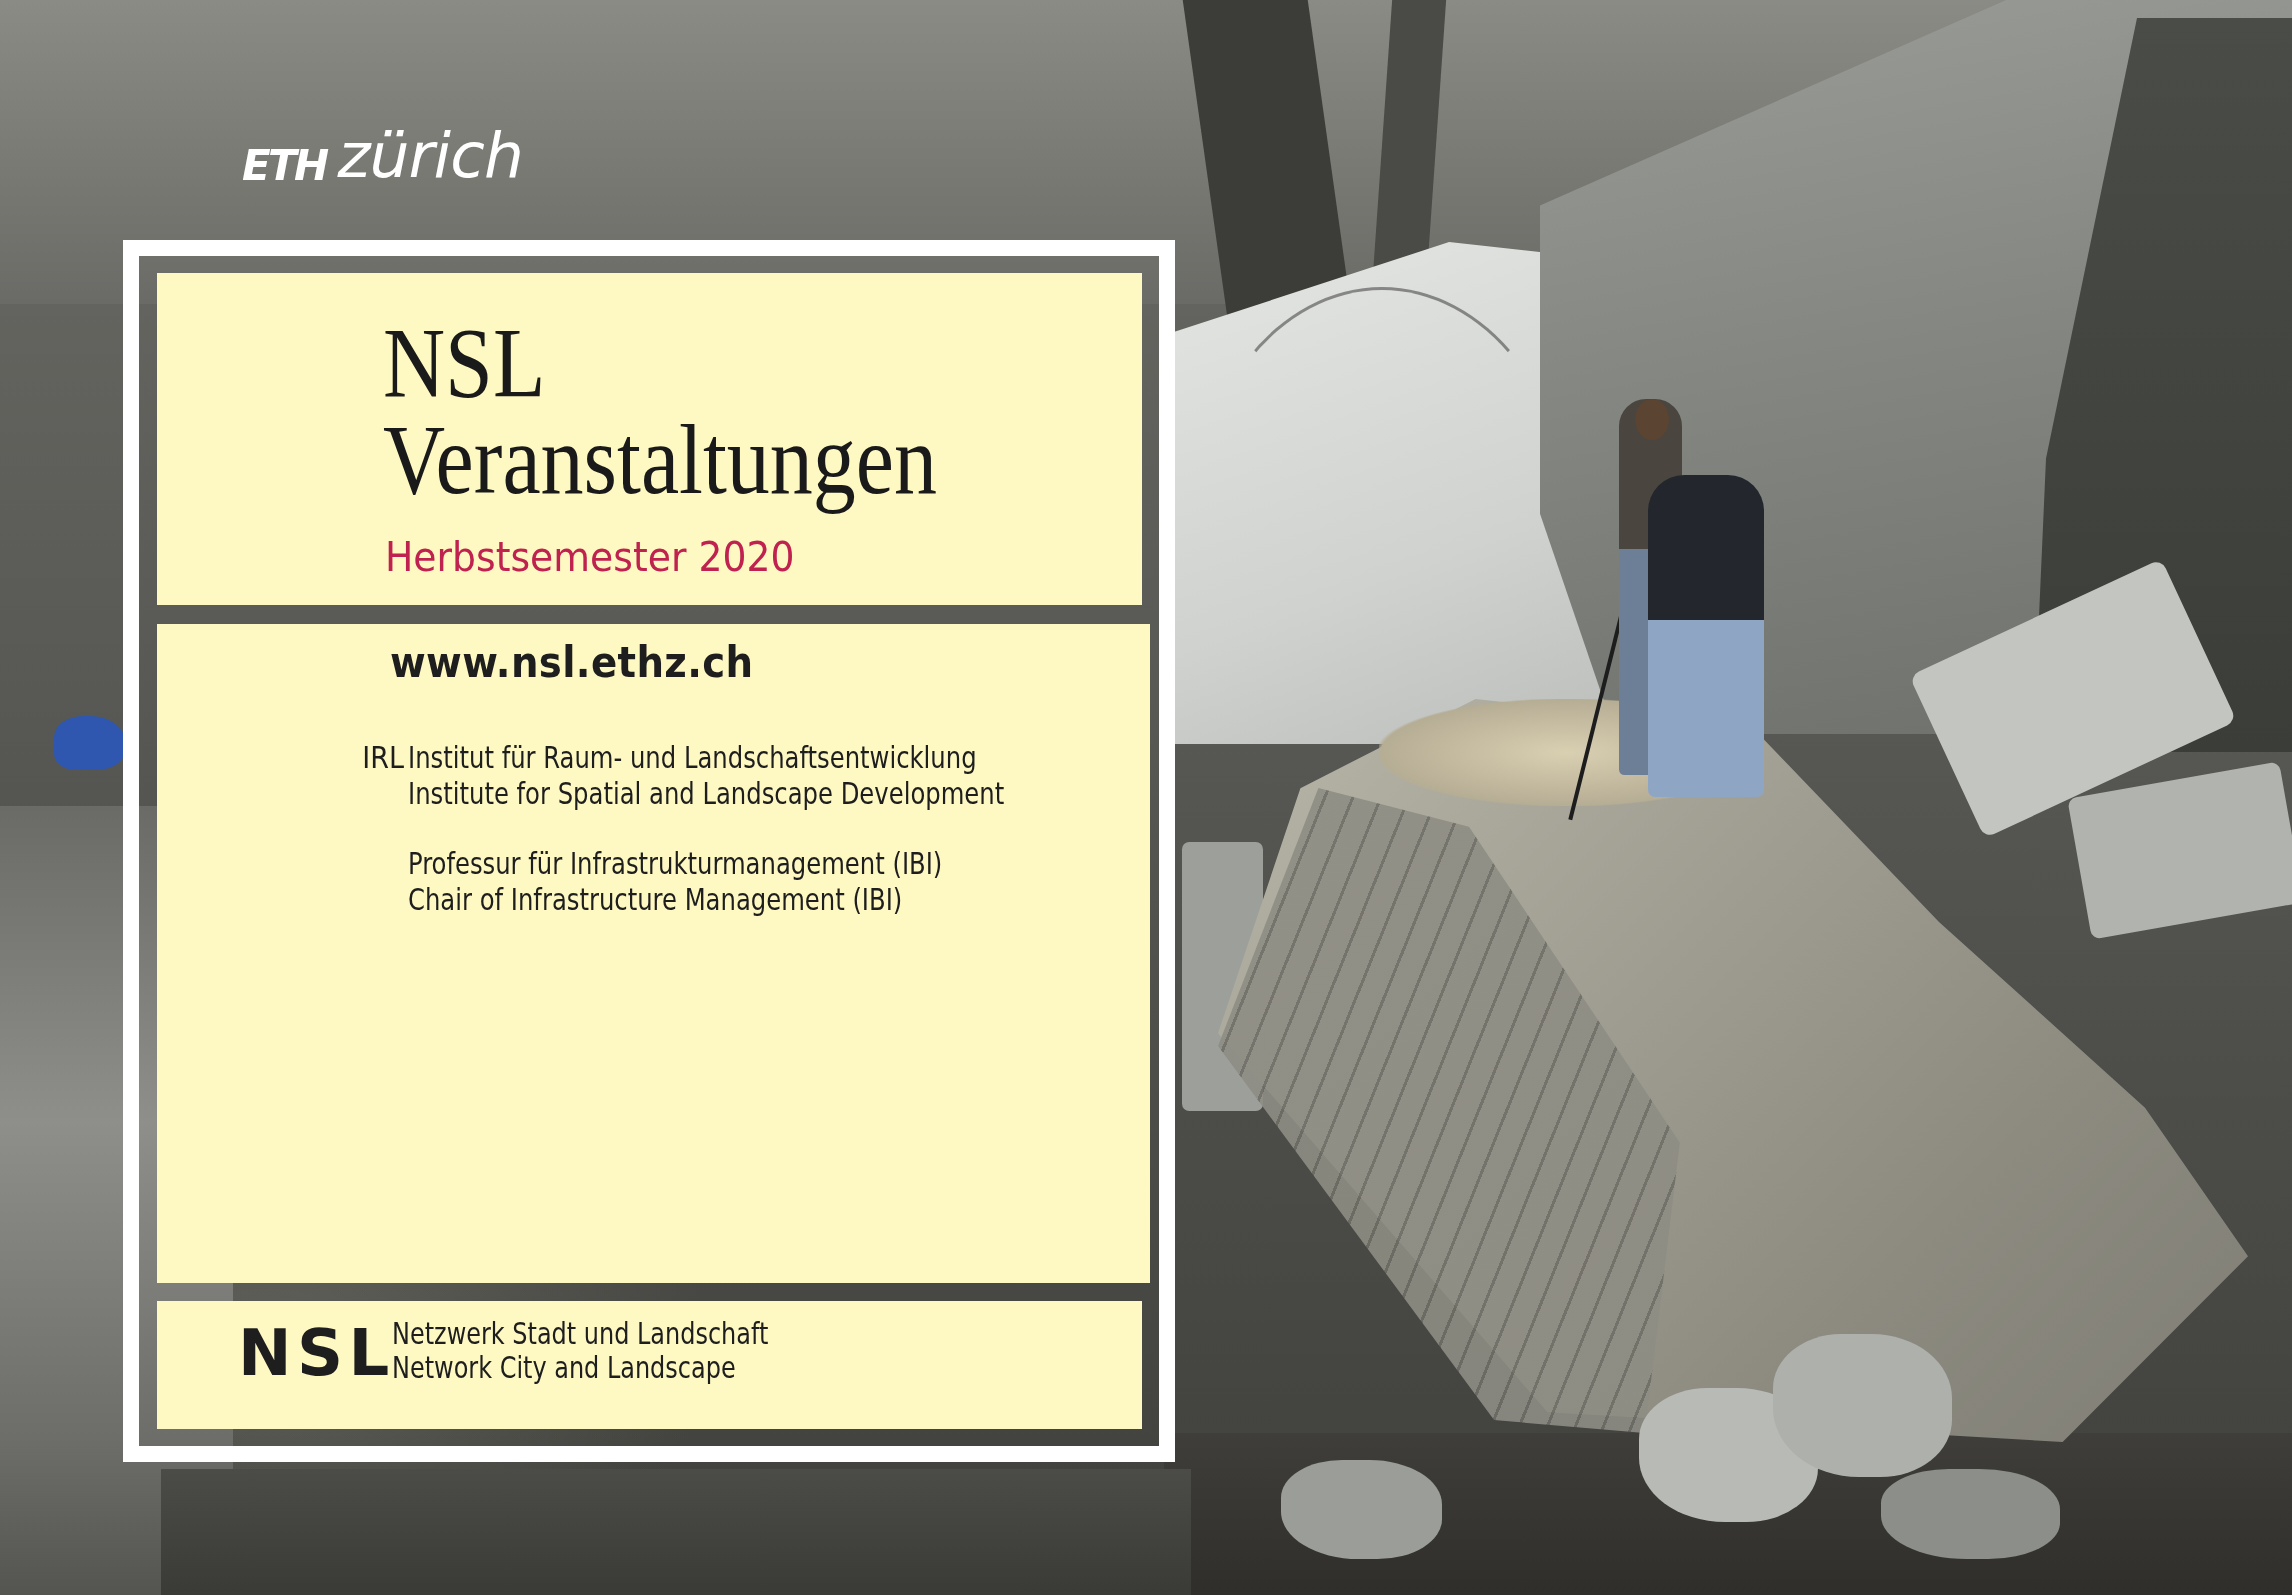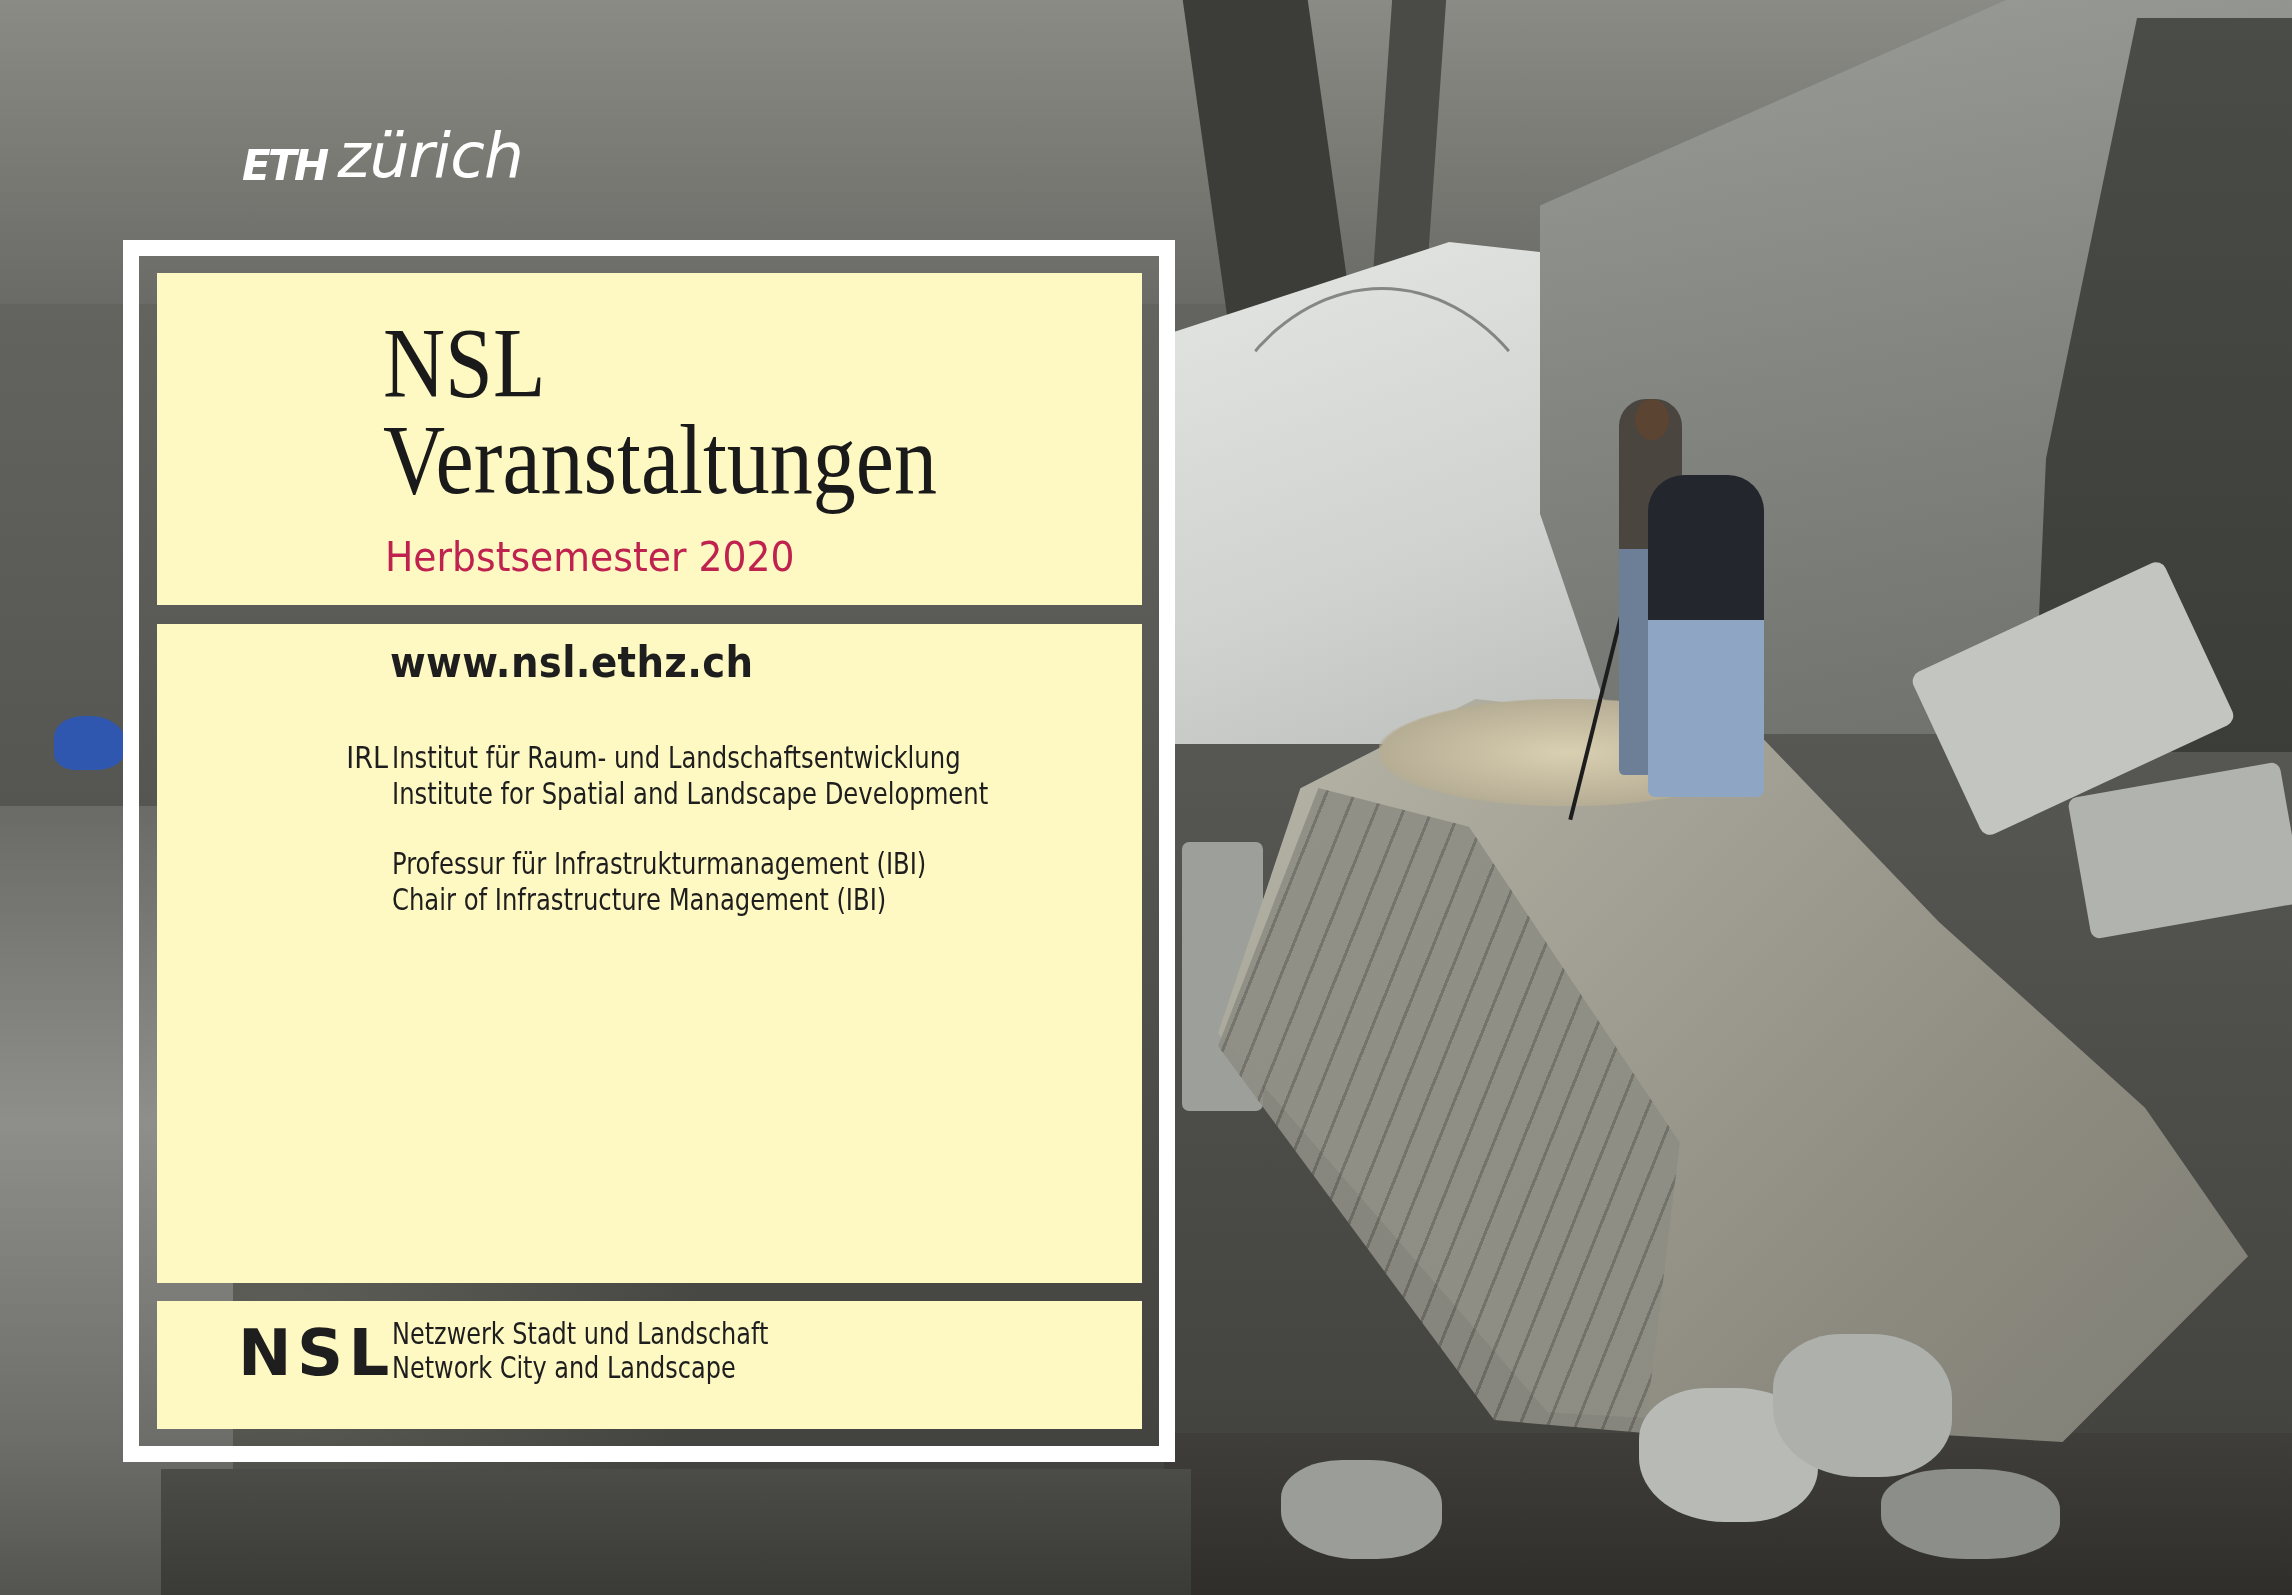--- a/index.html
+++ b/index.html
@@ -61,34 +61,34 @@
   
   .eth-logo { position:absolute; left:242px; top:115px; height:72px; display:flex; align-items:flex-end; color:#fff; }
   .eth-logo .eth { font-family:"DejaVu Sans", sans-serif; font-weight:bold; font-style:italic; font-size:42px; letter-spacing:-2.7px; line-height:1; }
   .eth-logo .zurich { font-family:"DejaVu Sans", sans-serif; font-style:italic; font-weight:normal; font-size:63px; line-height:1; margin-left:11px; letter-spacing:-0.9px; }
 
   
   .outer-frame { position:absolute; left:123px; top:240px; width:1052px; height:1222px;
     box-sizing:border-box; border:16px solid #ffffff; }
   .panel { position:absolute; left:157px; width:985px; background:#fef9c3; }
   .panel-title { top:273px; height:332px; }
-  .panel-list { top:624px; height:659px; }
+  .panel-list { top:624px; height:659px;padding-left:8px; }
   .panel-footer { top:1301px; height:128px; }
 
   .title-nsl, .title-veranst {
     position:absolute; left:226px; font-family:"Liberation Serif","DejaVu Serif", serif;
     color:#1a1a1a; line-height:1; transform: scaleX(0.86); transform-origin:left top; }
   .title-nsl { top:40px; font-size:100px; }
   .title-veranst { top:137px; font-size:100px; white-space:nowrap; }
   .subtitle { position:absolute; left:228px; top:260px; font-size:41px; color:#c0224f;
     font-family:"DejaVu Sans", sans-serif; transform:scaleX(0.92); transform-origin:left top; white-space:nowrap; }
 
   .url { position:absolute; left:233px; top:12.5px; font-size:43px; font-weight:bold; color:#1e1e1e;
     font-family:"DejaVu Sans", sans-serif; transform:scaleX(0.9); transform-origin:left top; letter-spacing:0.4px; }
-  .inst-list { position:absolute; left:0; top:116px; width:985px; }
+  .inst-list { position:absolute; left:16px; top:116px; width:985px; }
   .inst { position:relative; height:106px; }
   .inst .abbr { position:absolute; right:754px; top:0; font-size:30px; color:#1e1e1e; line-height:36px;
     font-family:"DejaVu Sans Condensed","DejaVu Sans", sans-serif; }
   .inst .line { position:absolute; left:235px; font-size:30px; color:#1e1e1e; line-height:36px; white-space:nowrap;
     font-family:"DejaVu Sans Condensed","DejaVu Sans", sans-serif; transform:scaleX(0.9); transform-origin:left top; }
   .inst .l1 { top:0; }
   .inst .l2 { top:36px; }
 
   .footer-nsl { position:absolute; left:81px; top:19.7px; font-family:"DejaVu Sans", sans-serif; font-weight:bold;
     font-size:64px; color:#1e1e1e; letter-spacing:5.4px; line-height:1; }

